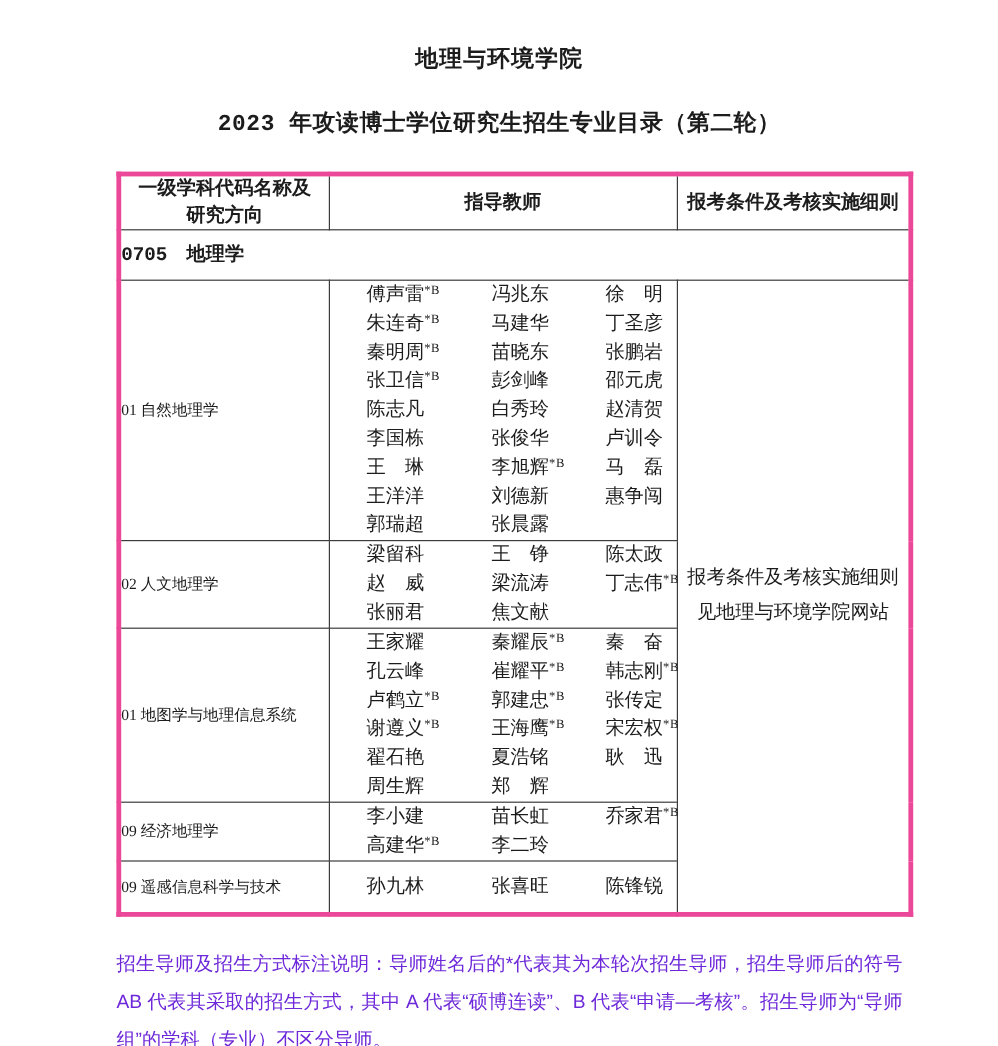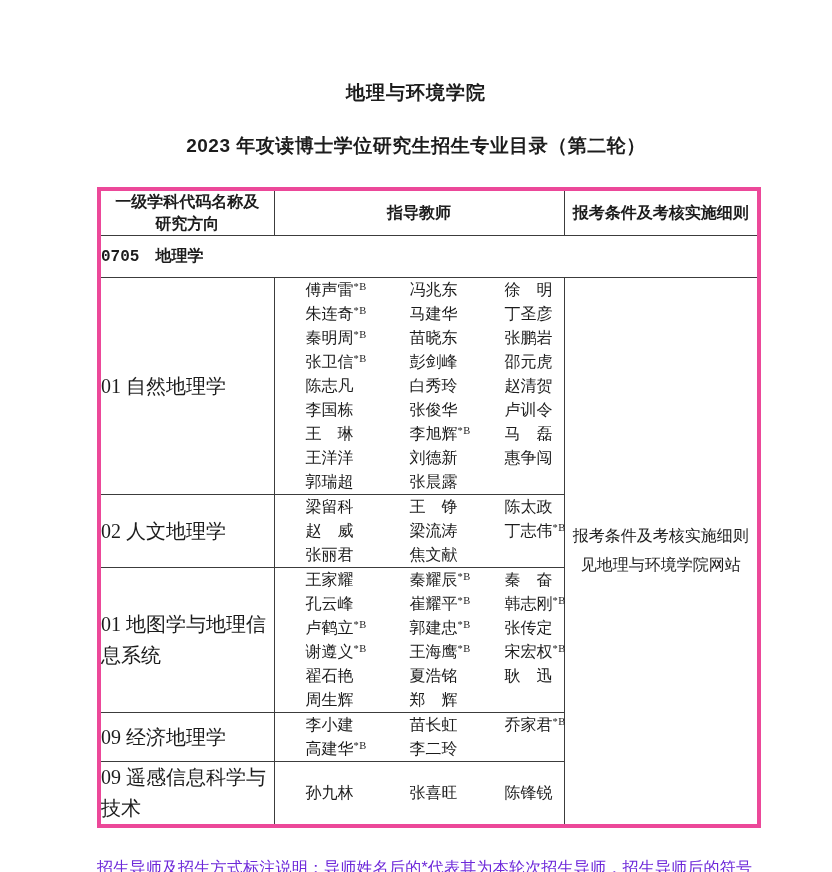--- a/index.html
+++ b/index.html
@@ -18,26 +18,25 @@
     overflow: hidden;
     background: #ffffff;
   }
   .doc-title {
     padding-top: 36px;
     text-align: center;
     font-family: Liberation Mono, monospace;
     font-weight: bold;
     font-size: 19px;
     letter-spacing: 1px;
-    margin-top: 44px;
   }
   .doc-subtitle {
     margin-top: 27px;
     text-align: center;
-    font-family: Liberation Sans, sans-serif;
+    font-family: Liberation Mono, monospace;
     font-weight: bold;
     font-size: 19px;
     letter-spacing: 0.5px;
   }
   table.catalog {
     border-collapse: collapse;
     table-layout: fixed;
     width: 660px;
     margin: 28px 0 0 97px;
     border: 4px solid #ec4899;
@@ -59,21 +58,21 @@
   }
   td.code-cell {
     font-family: Liberation Mono, monospace;
     font-weight: bold;
     font-size: 16px;
     text-align: left;
     height: 42px;
     padding-left: 7px;
   }
   td.dir-cell {
-    font-size: 20px;
+    font-size: 13px;
     line-height: 1.55;
     padding: 4px 2px 4px 7px;
     text-align: left;
     margin-left: 24px;
   }
   td.adv-cell {
     padding: 5px 0 5px 9px;
   }
   .adv-line {
     display: grid;

